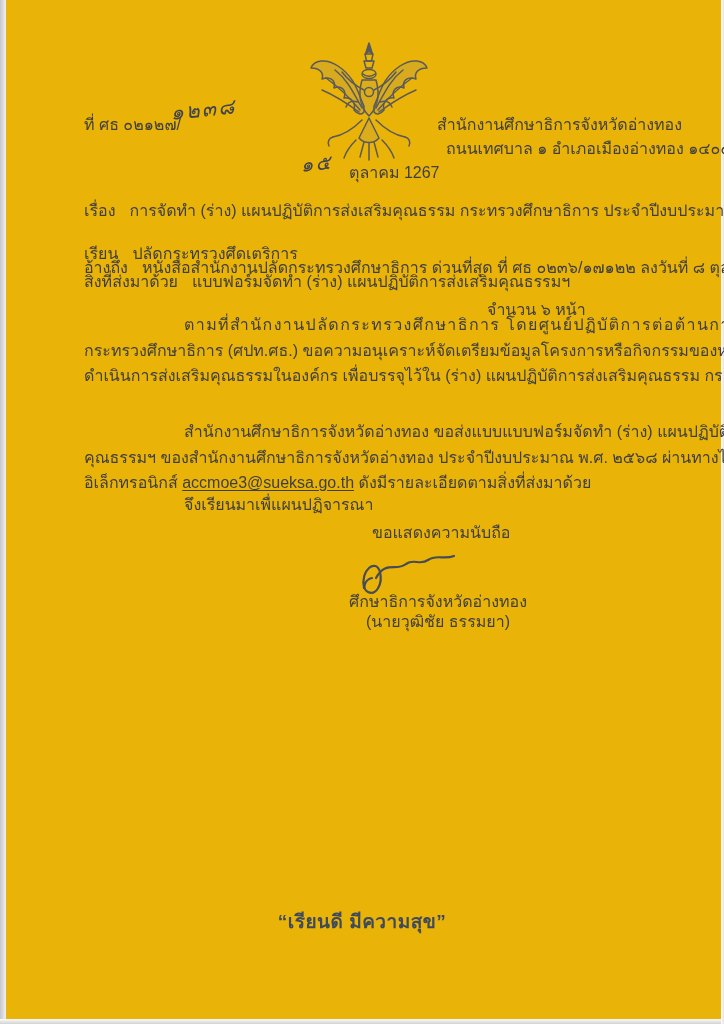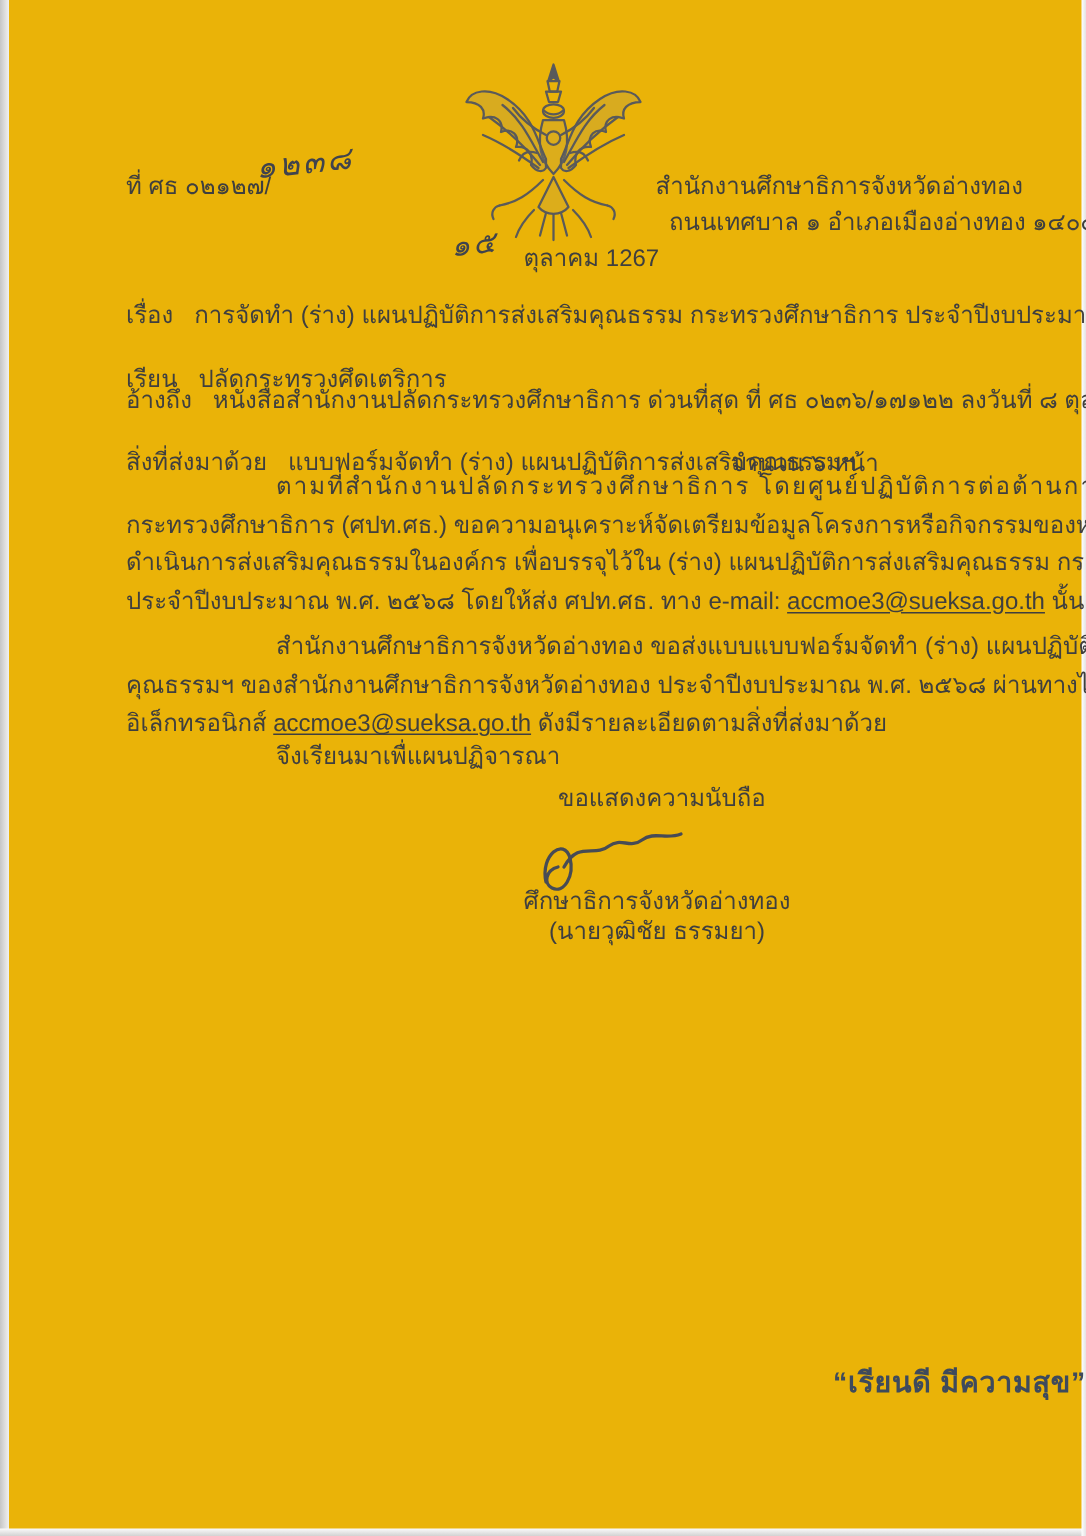--- a/index.html
+++ b/index.html
@@ -30,21 +30,21 @@
   .meta-row{display:flex;gap:14px;}
   .para{position:absolute;left:84px;width:576px;font-size:16px;}
   .para .line{white-space:nowrap;line-height:25.5px;height:25.5px;}
   .sp-wide{letter-spacing:1.4px;}
   .indent{padding-left:100px;}
   .email{text-decoration:underline;text-underline-offset:2px;}
   .sign-block{position:absolute;left:346px;width:184px;text-align:center;font-size:16px;line-height:20px;}
   .footer-block{position:absolute;left:76px;top:656px;font-size:16px;line-height:22.5px;}
   .slogan{
     position:absolute;left:0;top:906px;width:724px;
-    text-align:right;font-size:19px;font-weight:700;
+    text-align:center;font-size:19px;font-weight:700;
     color:#3e4a5c;letter-spacing:.5px;
   }
   svg{display:block;}
 </style>
 </head>
 <body>
 
 <div class="page">
   <div class="edge-left"></div>
   <div class="edge-bottom"></div>
@@ -96,33 +96,30 @@
     <span>การจัดทำ (ร่าง) แผนปฏิบัติการส่งเสริมคุณธรรม กระทรวงศึกษาธิการ ประจำปีงบประมาณ พ.ศ. ๒๕๖๘</span>
   </div>
   <div class="t meta-row" style="left:84px;top:241px;">
     <span>เรียน</span>
     <span>ปลัดกระทรวงศึดเตริการ</span>
   </div>
   <div class="t meta-row" style="left:84px;top:255px;">
     <span>อ้างถึง</span>
     <span>หนังสือสำนักงานปลัดกระทรวงศึกษาธิการ ด่วนที่สุด ที่ ศธ ๐๒๓๖/๑๗๑๒๒ ลงวันที่ ๘ ตุลาคม ๒๕๖๗</span>
   </div>
-  <div class="t meta-row" style="left:84px;top:296px;text-align:right;">
+  <div class="t meta-row" style="left:84px;top:269px;text-align:right;">
     <span>สิ่งที่ส่งมาด้วย</span>
     <span>แบบฟอร์มจัดทำ (ร่าง) แผนปฏิบัติการส่งเสริมคุณธรรมฯ</span>
   </div>
   <div class="t" style="left:487px;top:297px;">จำนวน ๖ หน้า</div>
 
   <div class="para" style="top:312px;">
     <div class="line indent sp-wide">ตามที่สำนักงานปลัดกระทรวงศึกษาธิการ โดยศูนย์ปฏิบัติการต่อต้านการทุจริต</div>
     <div class="line">กระทรวงศึกษาธิการ (ศปท.ศธ.) ขอความอนุเคราะห์จัดเตรียมข้อมูลโครงการหรือกิจกรรมของหน่วยงานที่จะ</div>
     <div class="line">ดำเนินการส่งเสริมคุณธรรมในองค์กร เพื่อบรรจุไว้ใน (ร่าง) แผนปฏิบัติการส่งเสริมคุณธรรม กระทรวงศึกษาธิการ</div>
-    <div class="line">
-      <span>ประจำปีงบประมาณ พ.ศ. ๒๕๖๘ โดยให้ส่ง ศปท.ศธ. ทาง e-mail: </span><span class="email">accmoe3@sueksa.go.th</span><span> นั้น</span>
-    </div>
   </div>
 
   <div class="para" style="top:419px;">
     <div class="line indent">สำนักงานศึกษาธิการจังหวัดอ่างทอง ขอส่งแบบแบบฟอร์มจัดทำ (ร่าง) แผนปฏิบัติการส่งเสริม</div>
     <div class="line">คุณธรรมฯ ของสำนักงานศึกษาธิการจังหวัดอ่างทอง ประจำปีงบประมาณ พ.ศ. ๒๕๖๘ ผ่านทางไปรษณีย์</div>
     <div class="line">
       <span>อิเล็กทรอนิกส์ </span><span class="email">accmoe3@sueksa.go.th</span><span> ดังมีรายละเอียดตามสิ่งที่ส่งมาด้วย</span>
     </div>
   </div>
 

